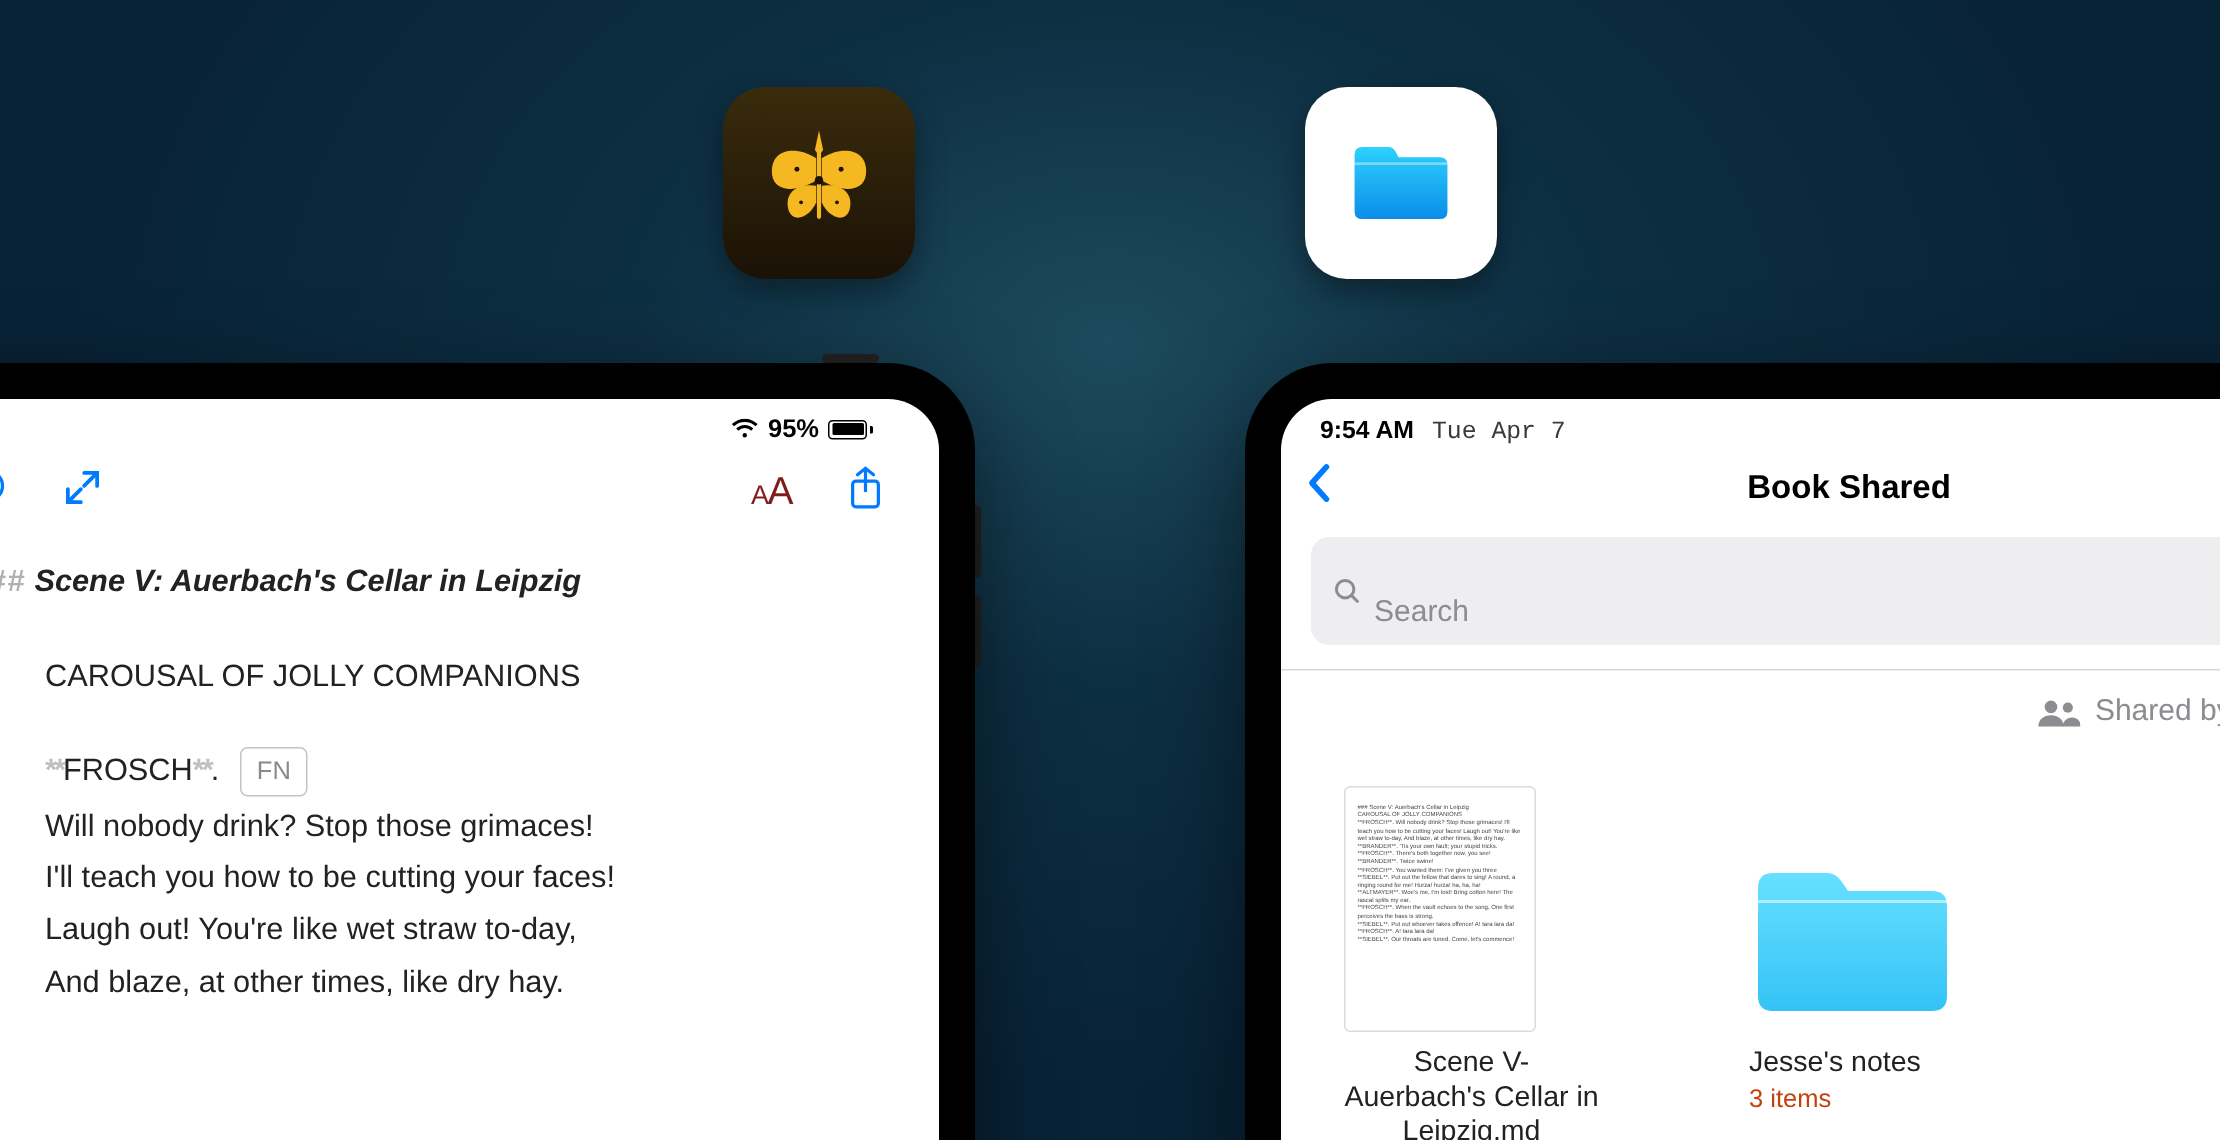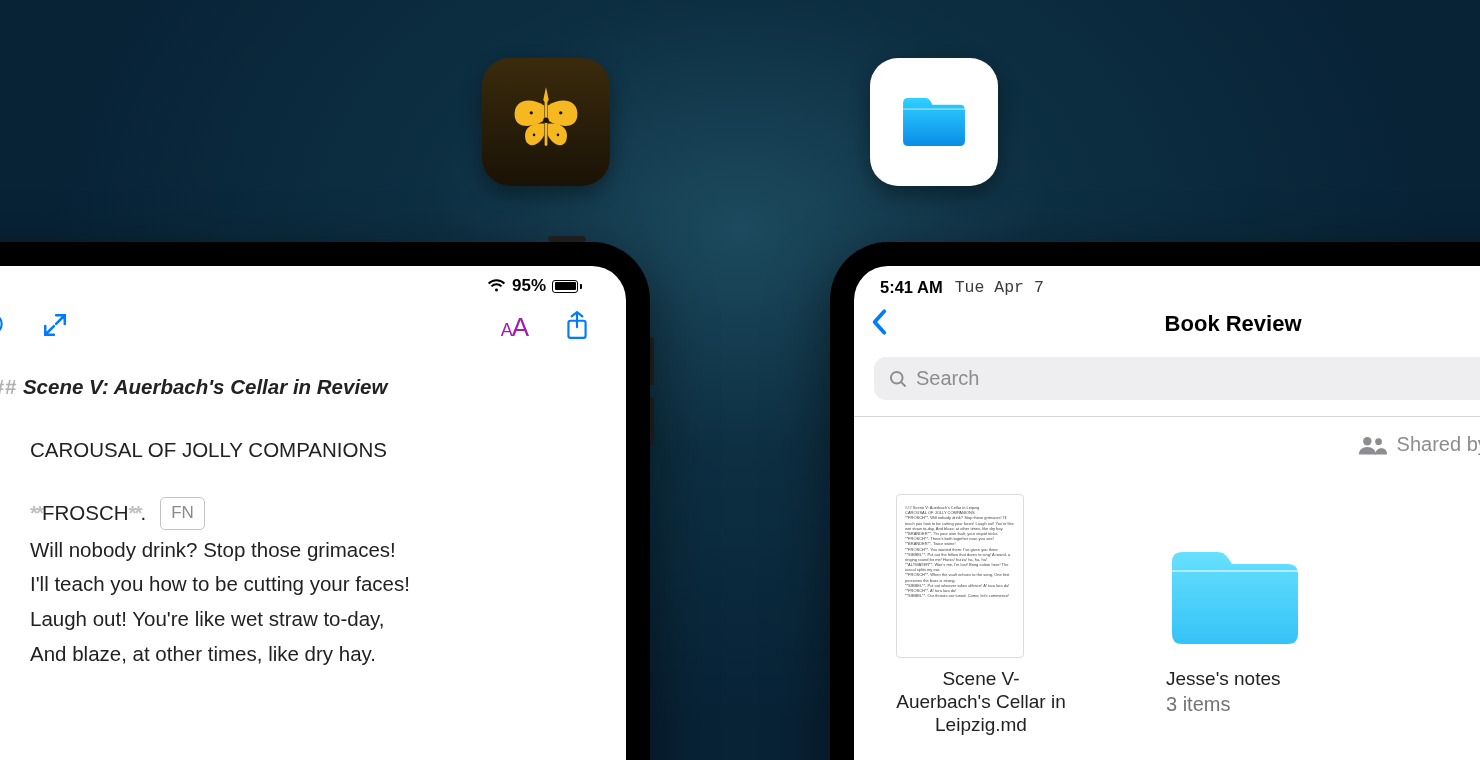--- a/index.html
+++ b/index.html
@@ -51,21 +51,21 @@
   .left-content { position: absolute; inset: 0; padding: 0 30px; }
   .left-status { display: flex; justify-content: flex-end; align-items: center; gap: 6px; padding: 10px 14px 4px 0; font-size: 17px; font-weight: 600; }
   .wifi-icon { width: 19px; height: 14px; }
   .battery { display: inline-flex; align-items: center; gap: 2px; }
   .battery-body { width: 26px; height: 13px; border: 1.5px solid #000; border-radius: 3px; position: relative; }
   .battery-fill { position: absolute; inset: 1.5px; background: #000; border-radius: 1px; }
   .battery-tip { width: 2px; height: 5px; background: #000; border-radius: 0 1px 1px 0; }
   .left-toolbar { display: flex; justify-content: space-between; align-items: center; padding: 10px 6px 18px 0; }
   .toolbar-group { display: flex; gap: 36px; align-items: center; }
   .toolbar-btn { color: #007aff; cursor: pointer; }
-  .aa-text { color: #a21caf; font-weight: 500; letter-spacing: -1px; }
+  .aa-text { color: #7f1d1d; font-weight: 500; letter-spacing: -1px; }
   .aa-text .small-a { font-size: 18px; }
   .aa-text .big-a { font-size: 26px; }
 
   .editor-body { padding: 8px 0 0 0; font-size: 20.5px; line-height: 1.7; color: #222; }
   .md-prefix { color: #b0b0b0; letter-spacing: 1px; font-weight: 600; }
   .heading-line { font-weight: 700; font-style: italic; margin-bottom: 28px; }
   .subheading { text-transform: uppercase; margin-bottom: 28px; padding-left: 50px; }
   .speaker-row { padding-left: 50px; margin-bottom: 2px; display: flex; align-items: center; gap: 8px; }
   .dim-asterisks { color: #c0c0c0; font-weight: 600; letter-spacing: -2px;}
   .speaker-name { font-weight: 400; }
@@ -73,30 +73,30 @@
   .verse { padding-left: 50px; }
 
   
   .right-content { position: absolute; inset: 0; }
   .right-status { display: flex; align-items: center; gap: 12px; padding: 12px 0 6px 26px; font-size: 16.5px; font-weight: 600; }
   .right-status .date { font-weight: 500; color: #3a3a3a; font-family: Liberation Mono, monospace; }
   .files-header { display: flex; align-items: center; padding: 4px 20px 8px 16px; position: relative; }
   .back-chevron { color: #007aff; }
   .files-title { position: absolute; left: 50%; transform: translateX(-20%); font-size: 22px; font-weight: 700; }
   .search-bar { margin: 8px 20px 0 20px; background: #eeeef0; border-radius: 12px; padding: 10px 14px; display: flex; align-items: center; gap: 8px; font-size: 20px; }
-  .search-placeholder { color: #8c8c91; }
+  .search-placeholder { color: #8c8c91; margin-top: 29px; }
   .divider { height: 1px; background: #d8d8db; margin: 16px 0 0 0; }
   .shared-row { display: flex; justify-content: flex-end; align-items: center; gap: 10px; padding: 16px 20px 0 20px; color: #8c8c91; font-size: 20px; }
   .files-grid { display: flex; gap: 100px; padding: 38px 42px 0 42px; }
   .file-item { display: flex; flex-direction: column; align-items: flex-start; width: 170px; text-align: center; }
   .file-thumb { width: 128px; height: 164px; border: 1px solid #dcdcdc; border-radius: 4px; background: #fff; padding: 10px 8px; overflow: hidden; margin-bottom: 10px; }
   .file-thumb .tiny-text { font-size: 4px; line-height: 1.3; color: #444; text-align:left; }
   .folder-thumb { width: 138px; height: 106px; margin-top: 50px; margin-bottom: 18px; }
   .file-name { font-size: 19px; color: #222; line-height: 1.2; }
-  .file-meta { font-size: 20px; color: #737373; margin-top: 2px; }
+  .file-meta { font-size: 17px; color: #c2410c; margin-top: 2px; }
 </style>
 </head>
 <body>
 
 <div class="app-icons">
   <div class="app-icon ulysses-icon">
     <svg width="92" height="92" viewBox="0 0 100 100">
       <g fill="#f5b821">
         <path d="M50 12 L47 26 L50 30 L53 26 Z"></path>
         <rect x="48.5" y="26" width="3" height="50" rx="1.5"></rect>
@@ -166,51 +166,51 @@
           <svg width="26" height="30" viewBox="0 0 24 28" fill="none" stroke="#007aff" stroke-width="2" stroke-linecap="round">
               <path d="M12 2v14M7 6l5-4 5 4"></path>
               <rect x="4" y="10" width="16" height="16" rx="2"></rect>
             </svg>
         </span>
       </div>
     </div>
     <div class="editor-body">
       <div class="heading-line">
         <span class="md-prefix">###</span>
-        <span>Scene V: Auerbach's Cellar in Review</span>
+        <span>Scene V: Auerbach's Cellar in Leipzig</span>
       </div>
       <div class="subheading">CAROUSAL OF JOLLY COMPANIONS</div>
       <div class="speaker-row">
         <span><span class="dim-asterisks">**</span><span class="speaker-name">FROSCH</span><span class="dim-asterisks">**</span><span>.</span></span>
         <span class="fn-chip">FN</span>
       </div>
       <div class="verse">Will nobody drink? Stop those grimaces!</div>
       <div class="verse">I'll teach you how to be cutting your faces!</div>
       <div class="verse">Laugh out! You're like wet straw to-day,</div>
       <div class="verse">And blaze, at other times, like dry hay.</div>
     </div>
   </div>
 </div>
 
 <div class="ipad-sensor-right"></div>
 <div class="ipad-sensor-right2"></div>
 <div class="ipad-sensor-right3"></div>
 <div class="ipad ipad-right">
   <div class="right-content">
     <div class="right-status">
-      <span>5:41 AM</span>
+      <span>9:54 AM</span>
       <span class="date">Tue Apr 7</span>
     </div>
     <div class="files-header">
       <span class="back-chevron">
         <svg width="20" height="30" viewBox="0 0 16 28" fill="none" stroke="#007aff" stroke-width="3.5" stroke-linecap="round" stroke-linejoin="round">
             <path d="M12 4 L3 14 L12 24"></path>
           </svg>
       </span>
-      <span class="files-title">Book Review</span>
+      <span class="files-title">Book Shared</span>
     </div>
     <div class="search-bar">
       <svg width="20" height="20" viewBox="0 0 24 24" fill="none" stroke="#8c8c91" stroke-width="2.4">
           <circle cx="10.5" cy="10.5" r="7"></circle>
           <line x1="21" y1="21" x2="15.5" y2="15.5"></line>
         </svg>
       <span class="search-placeholder">Search</span>
     </div>
     <div class="divider"></div>
     <div class="shared-row">

